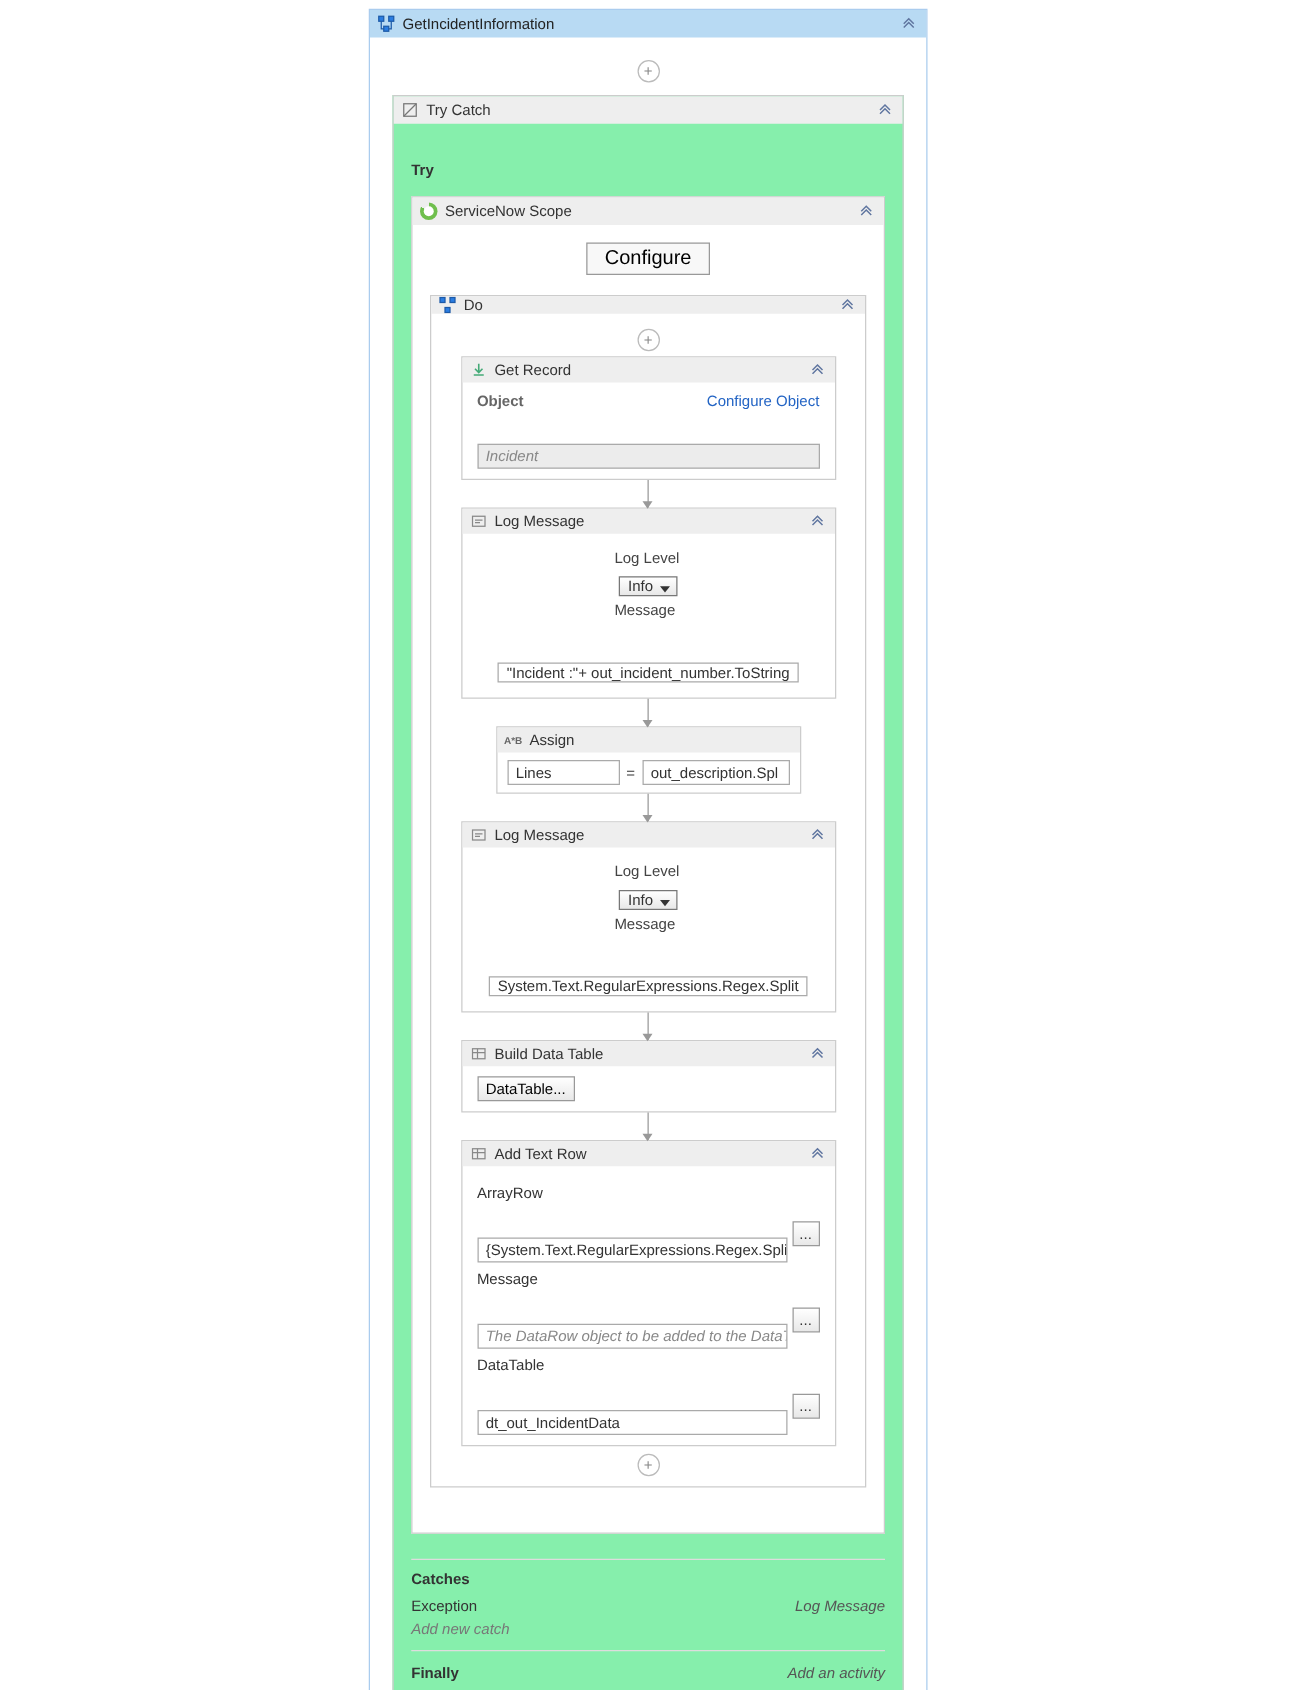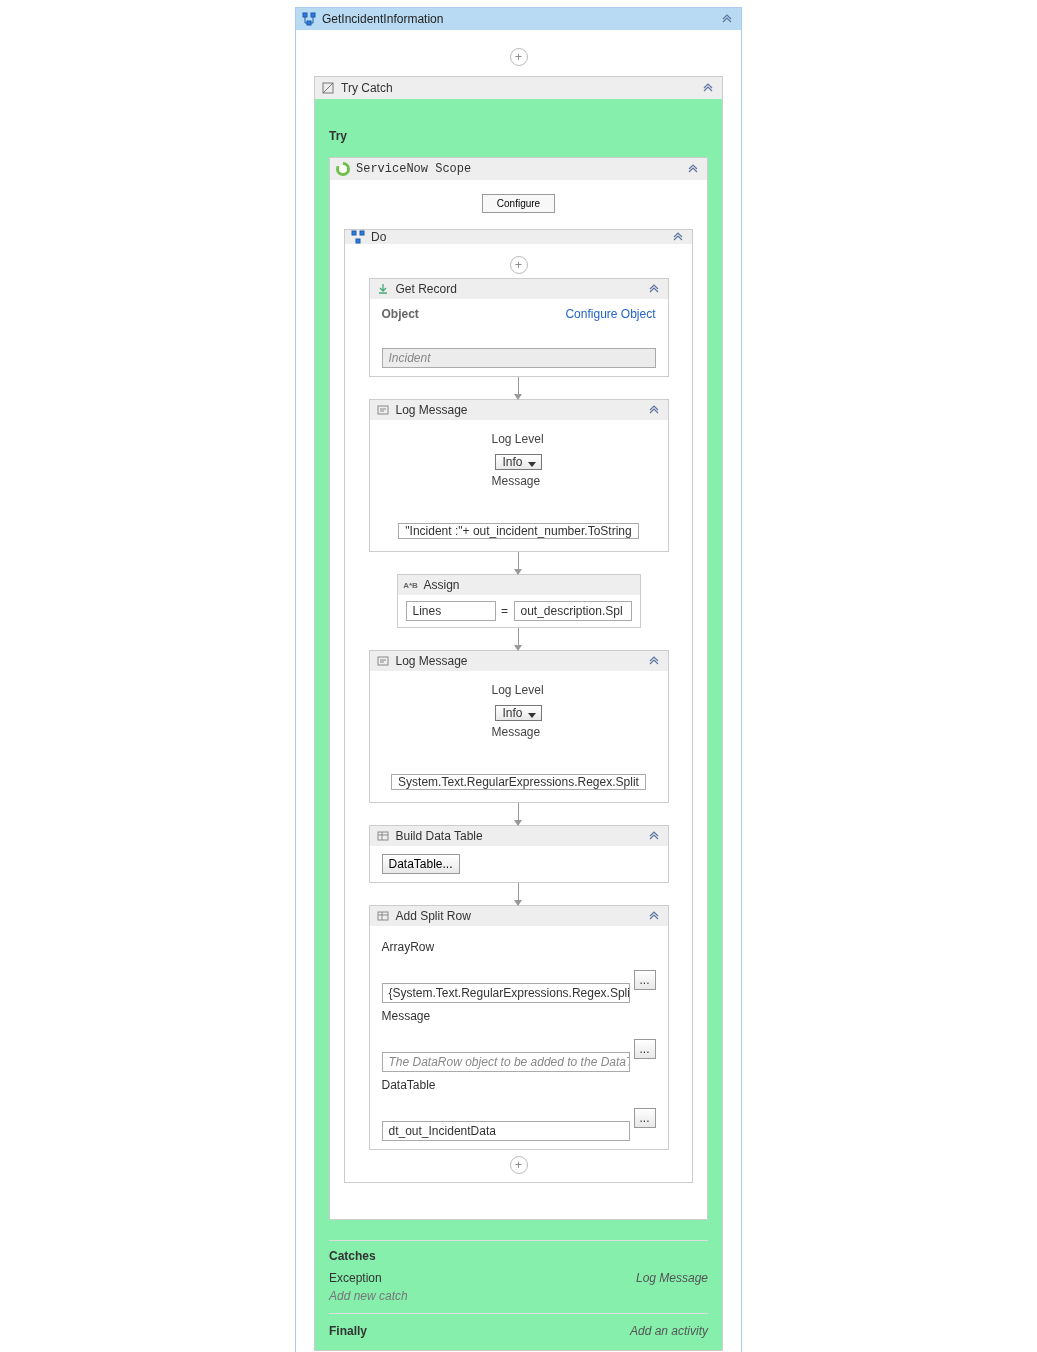--- a/index.html
+++ b/index.html
@@ -65,30 +65,30 @@
     border: 1px solid #ccc;
     background:#fff;
     margin-bottom: 20px;
   }
   .scope-header {
     background:#eee;
     height:22px;
     display:flex; align-items:center;
     padding:0 6px; gap:6px;
   }
-  .scope-header .title { flex:1;font-family:Liberation Mono, monospace; }
+  .scope-header .title { flex:1; }
   .scope-body { padding: 14px 14px 36px 14px; }
   .config-btn {
     margin: 0 auto 16px auto;
     display:block;
     padding: 3px 14px;
     border: 1px solid #999;
     background: #f8f8f8;
     cursor:pointer;
-    font-size:10px;
+    font-size:16px;
   }
   .do-container {
     border: 1px solid #ccc;
     background:#fff;
   }
   .do-header {
     background:#eee;
     height:14px;
     display:flex; align-items:center;
     padding:0 6px; gap:6px;
@@ -405,21 +405,21 @@
                 <div class="arrow-connector"></div>
 
                 <div class="activity">
                   <div class="activity-header">
                     <span class="flow-icon">
                       <svg width="12" height="12">
                           <rect x="1" y="2" width="10" height="8" fill="none" stroke="#888"></rect>
                           <path d="M1 5 L11 5 M5 2 L5 10" stroke="#888"></path>
                         </svg>
                     </span>
-                    <span class="title">Add Split Row</span>
+                    <span class="title">Add Text Row</span>
                     <span class="collapse-chevron">
                       <svg width="12" height="12">
                           <path d="M2 9 L6 5 L10 9 M2 6 L6 2 L10 6" stroke="#6076a0" fill="none" stroke-width="1.2"></path>
                         </svg>
                     </span>
                   </div>
                   <div class="activity-body">
                     <div class="field-section-label">ArrayRow</div>
                     <div class="row-with-browse">
                       <div class="input-box normal" style="background:#fff;">{System.Text.RegularExpressions.Regex.Split(Lines(</div>

